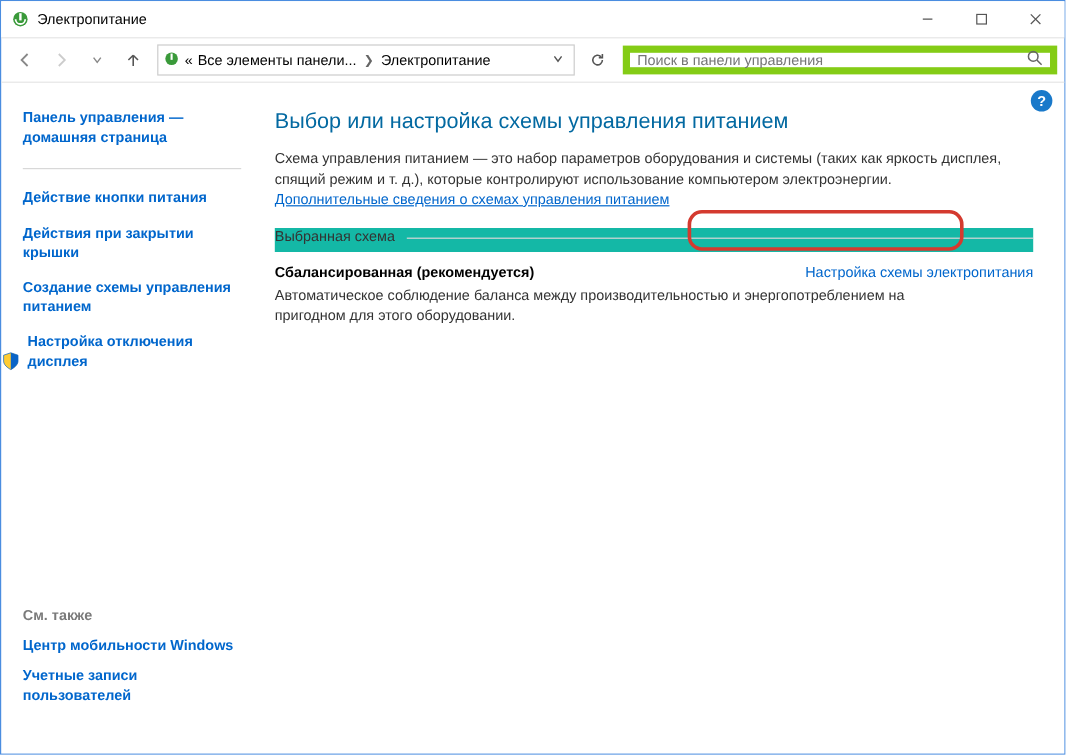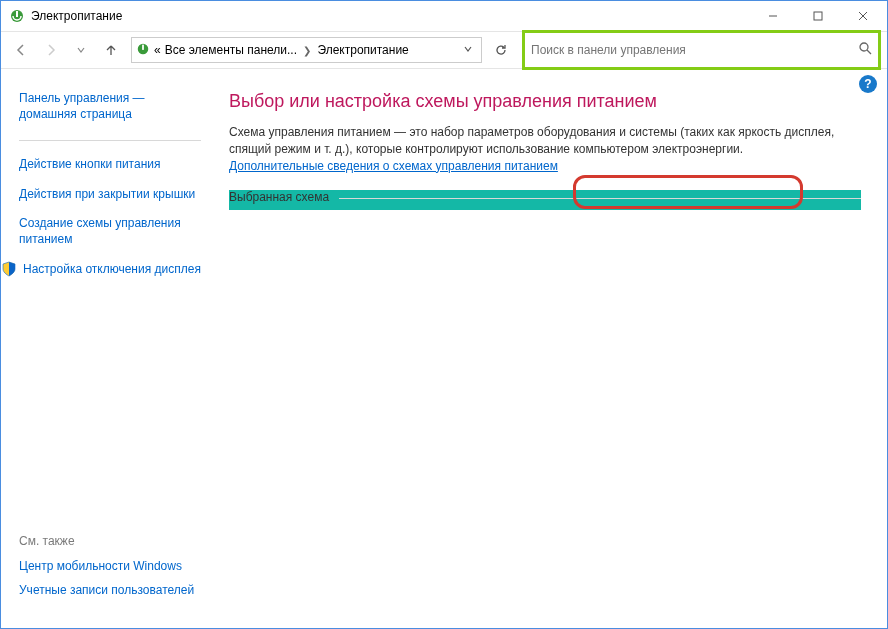--- a/index.html
+++ b/index.html
@@ -12,35 +12,35 @@
 .titlebar .winbtn { width: 45px; height: 28px; display:flex; align-items:center; justify-content:center; color:#555; }
 .titlebar .winbtn svg { width:10px; height:10px; }
 .navbar { height: 38px; border-top:1px solid #e5e5e5; border-bottom:1px solid #e5e5e5; display:flex; align-items:center; padding:0 6px; gap:2px; }
 .navbtn { width:28px; height:28px; display:flex; align-items:center; justify-content:center; color:#888; }
 .navbtn.enabled { color:#555; }
 .addrbox { flex:1; height:26px; border:1px solid #ccc; display:flex; align-items:center; padding:0 4px; gap:4px; margin:0 4px; max-width:360px; }
 .addrbox .crumb { white-space:nowrap; font-size:12px; }
 .addrbox .sep { color:#666; padding:0 2px; font-size:10px;}
 .addrbox .dd { margin-left:auto; color:#555; padding:0 4px; }
 .refresh { width:26px; height:26px; display:flex; align-items:center; justify-content:center; color:#555; border:1px solid transparent; }
-.searchbox { flex:1; height:40px; border:3px solid #84cc16; display:flex; align-items:center; padding:0 6px; color:#888; margin-left:6px; }
+.searchbox { flex:1; height:24px; border:6px solid #84cc16; display:flex; align-items:center; padding:0 6px; color:#888; margin-left:6px; }
 .searchbox input { border:none; outline:none; flex:1; font-size:12px; color:#333; background:transparent; }
 .searchbox .sicon { color:#555; }
 .body { flex:1; display:flex; position:relative; overflow:hidden; }
-.sidebar { width:210px; padding:16px 10px 12px 18px; display:flex; flex-direction:column; }
+.sidebar { width:210px; padding:16px 10px 23px 18px; display:flex; flex-direction:column;font-weight:bold; }
 .sidebar .home { color:#0066cc; font-size:12px; line-height:1.35; margin-bottom:4px; }
 .sidebar hr { border:none; border-top:1px solid #d8d8d8; margin:10px 0; }
 .sidebar .link { color:#0066cc; font-size:12px; line-height:1.35; margin:5px 0 8px 0; cursor:pointer; }
 .sidebar .link.withicon { display:flex; align-items:flex-end; gap:6px; margin-left:-18px; padding-left:0;}
 .sidebar .link.withicon .li-icon{ width:16px; height:16px; flex:0 0 16px; margin-top:1px;}
 .sidebar .bottom { margin-top:auto; padding-bottom:10px;}
 .sidebar .see-also { color:#7a7a7a; font-size:12px; margin-bottom:10px; }
 .main { flex:1; padding:22px 26px 10px 18px; position:relative; }
 .help { position:absolute; top:6px; right:10px; width:18px; height:18px; border-radius:50%; background:#1979ca; color:#fff; font-size:12px; font-weight:bold; display:flex; align-items:center; justify-content:center; }
-.main h1 { color:#be185d; font-weight:400; font-size:18px; margin-bottom:12px; }
+.main h1 { color:#0369a1; font-weight:400; font-size:18px; margin-bottom:12px; }
 .main .desc { font-size:12px; color:#333; line-height:1.4; }
 .main .desc a { color:#0066cc; text-decoration:underline; }
 .fieldset { margin-top:16px; position:relative; }
 .fieldset .legend { position:relative; top:0; background:#14b8a6; font-size:12px; color:#333; padding:0 4px 6px 0;}
 .fieldset .line { border-top:1px solid #d8d8d8; position:absolute; left:110px; right:0; top:8px;}
 .plan { margin-top:10px; }
 .plan .row1 { display:flex; align-items:flex-start; }
 .plan .name { font-weight:bold; font-size:12px; }
 .plan .settings { margin-left:auto; color:#0066cc; font-size:12px; cursor:pointer; position:relative; }
 .callout { position:absolute; border:3px solid #d43a2f; border-radius:12px; pointer-events:none; }
@@ -164,19 +164,26 @@
       <div class="desc">
         <span>Схема управления питанием — это набор параметров оборудования и системы (таких как яркость дисплея, спящий режим и т. д.), которые контролируют использование компьютером электроэнергии.</span>
         <br>
         <a href="#">Дополнительные сведения о схемах управления питанием</a>
       </div>
 
       <div class="fieldset">
         <div class="legend">Выбранная схема</div>
         <div class="line"></div>
 
+        <div class="plan">
+          <div class="row1">
+            <span class="name">Сбалансированная (рекомендуется)</span>
+            <span class="settings">Настройка схемы электропитания</span>
+          </div>
+          <div class="pdesc">Автоматическое соблюдение баланса между производительностью и энергопотреблением на пригодном для этого оборудовании.</div>
+        </div>
       </div>
 
       <div class="callout" style="top:106px; left:362px; width:230px; height:34px;"></div>
     </div>
 
   </div>
 </div>
 
 </body></html>

